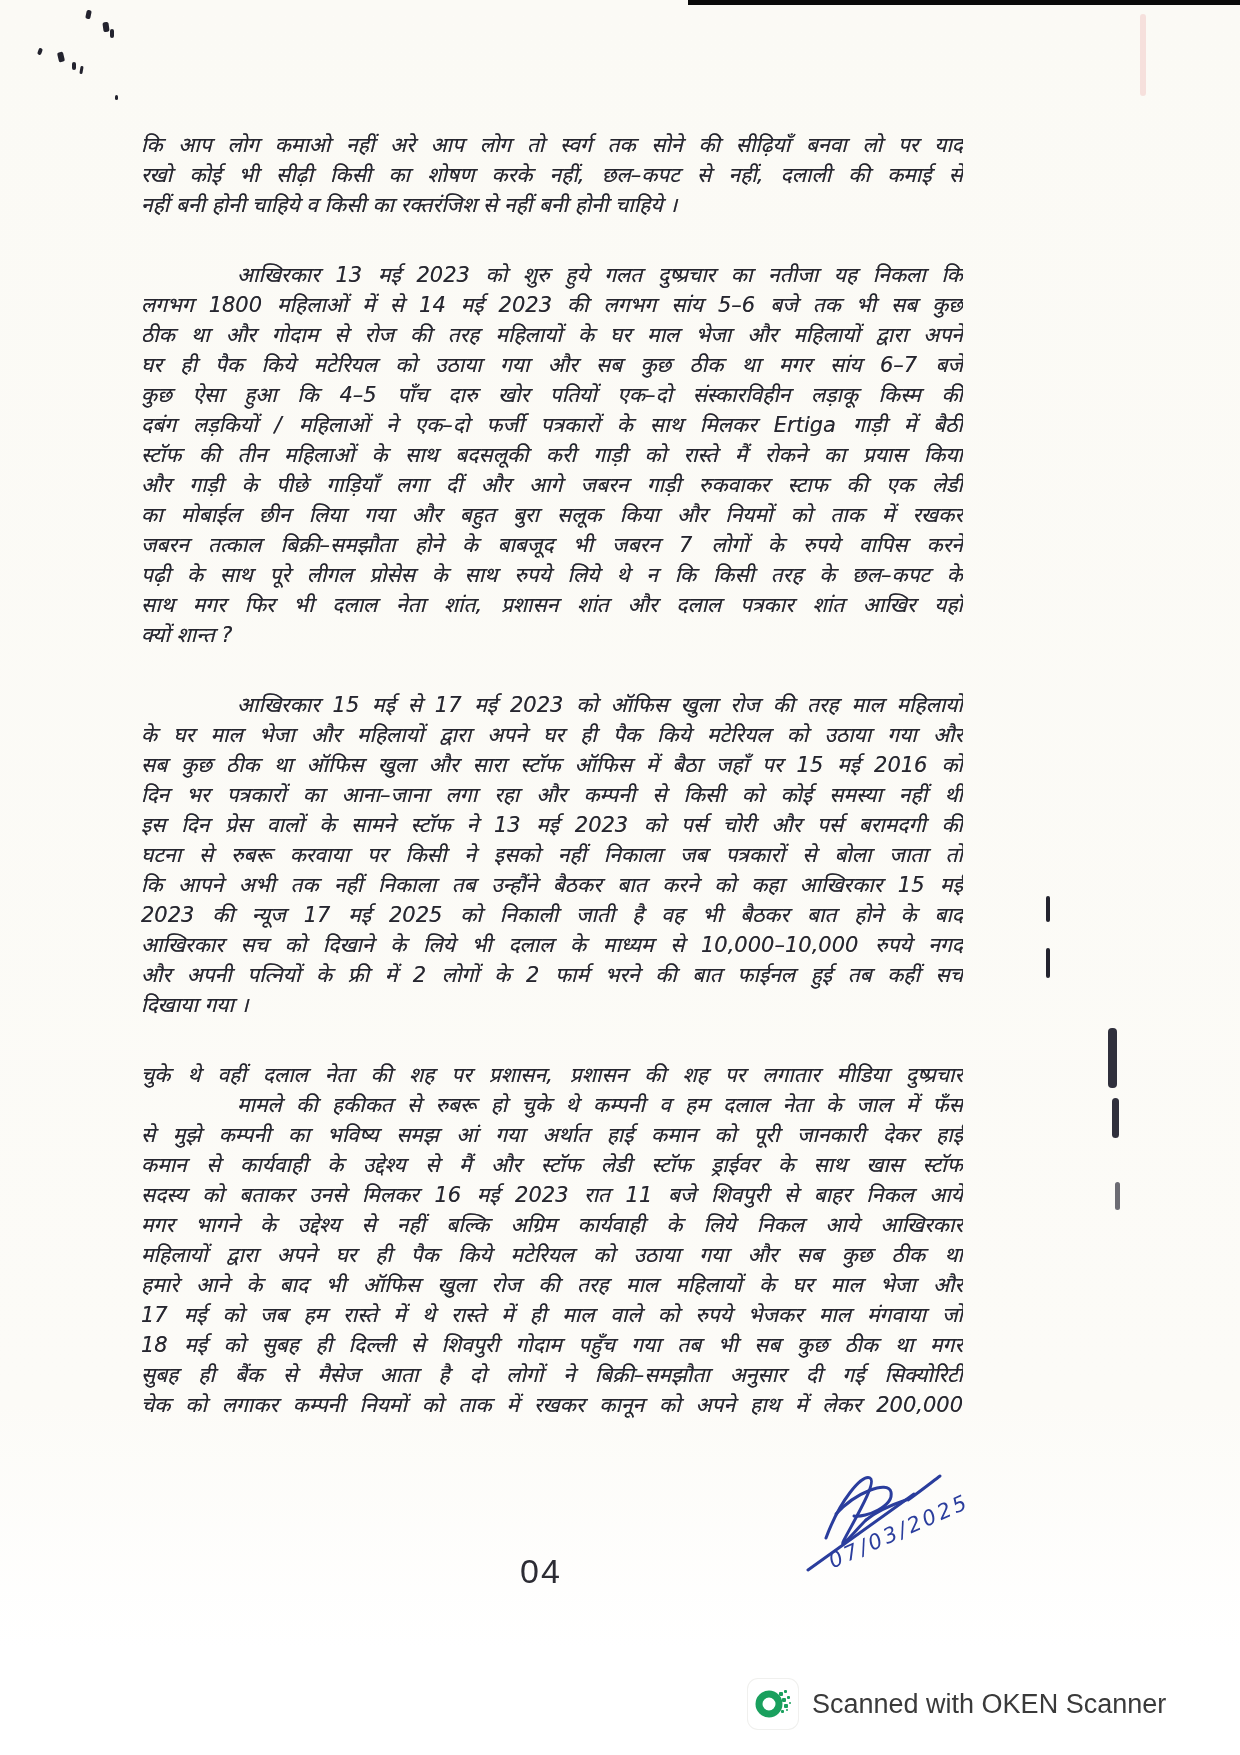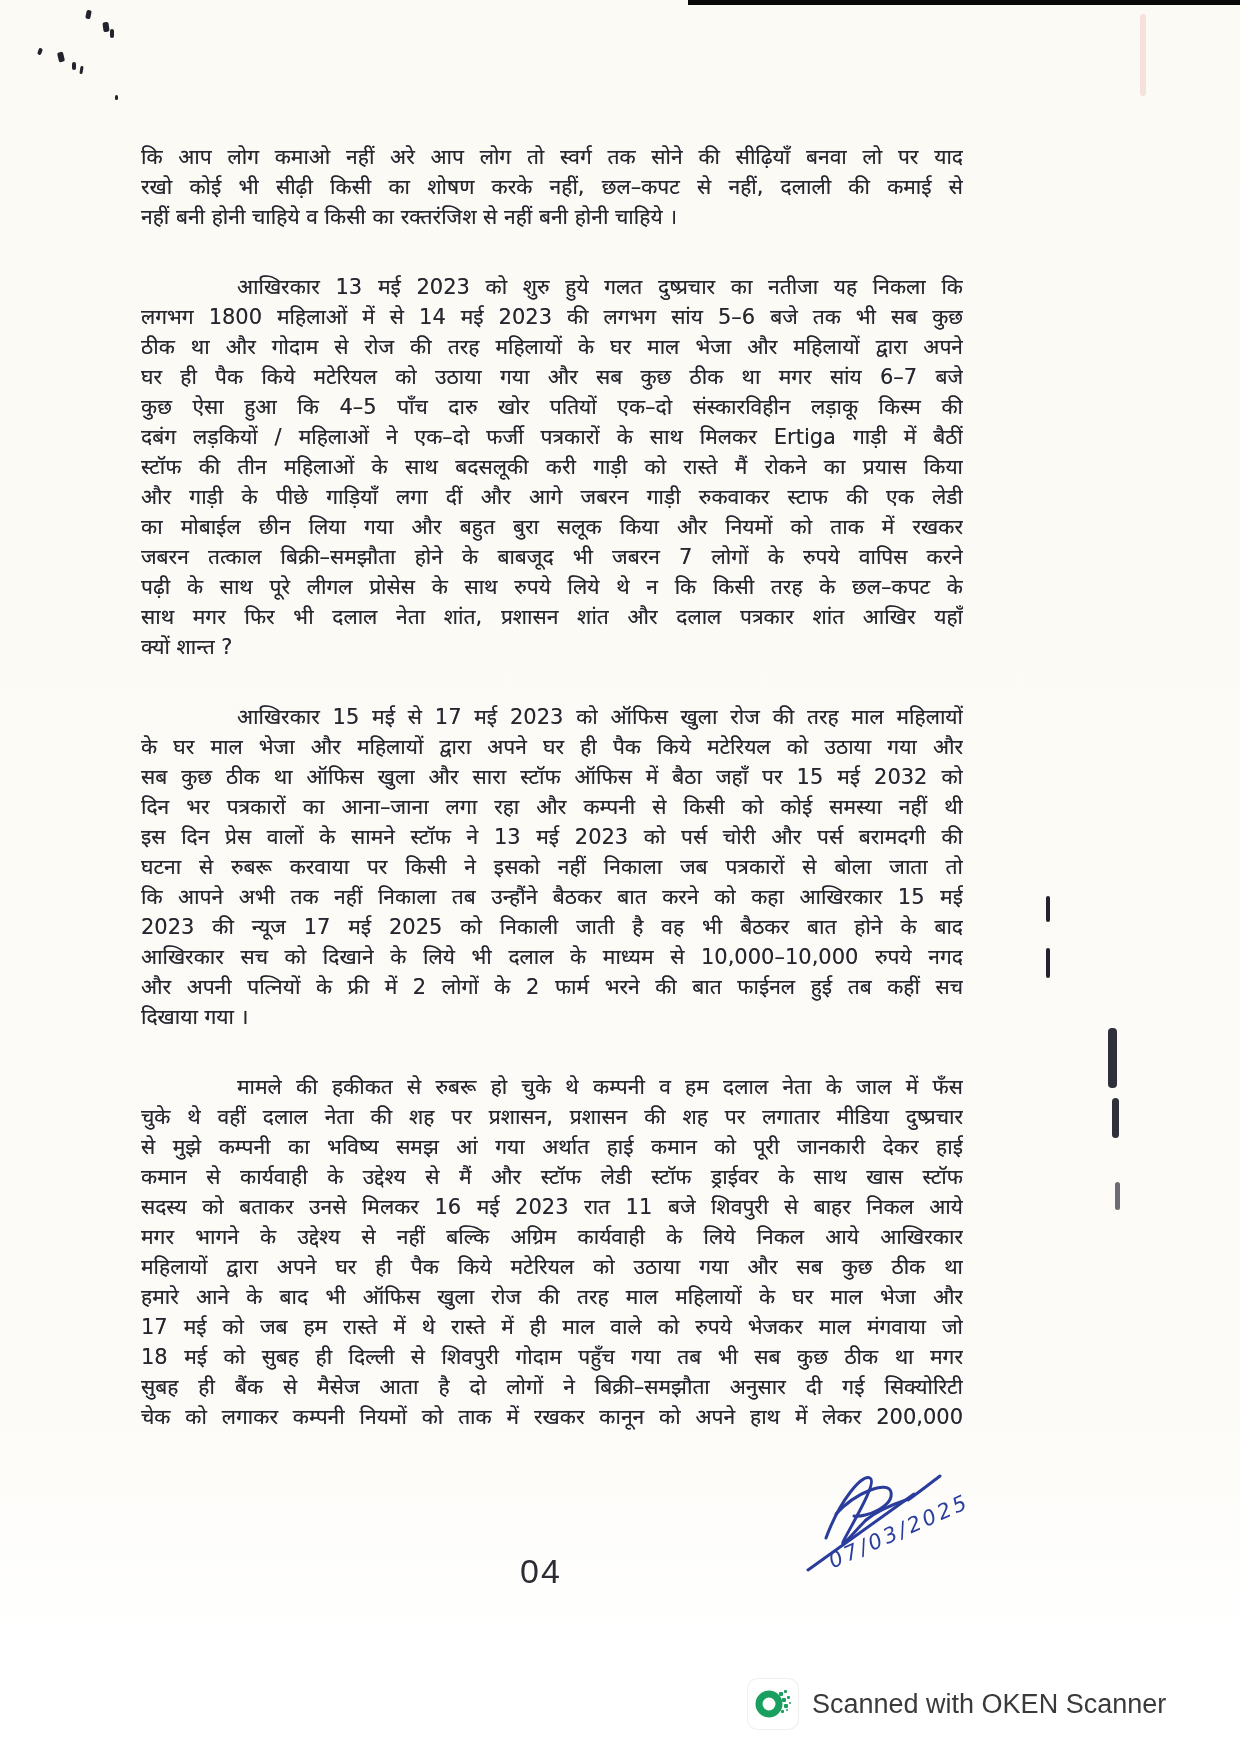--- a/index.html
+++ b/index.html
@@ -15,21 +15,21 @@
   .pink-smudge{position:absolute;left:1140px;top:14px;width:6px;height:82px;background:rgba(226,130,130,0.22);border-radius:3px;}
   
   .mark{position:absolute;background:#23232e;border-radius:2px;}
   .smudge{position:absolute;background:#30303c;border-radius:4px;filter:blur(0.4px);}
   
   .text-block{
     position:absolute;left:141px;top:126px;width:822px;
     color:#26262f;font-size:21px;font-weight:500;
     text-shadow:0 0 0.6px rgba(38,38,47,0.55);
   }
-  .para{margin:16px 0 40px 0;}
+  .para{margin:4px 0 40px 0;font-style:italic;}
   .tline{
     line-height:30px;height:30px;overflow:hidden;
     text-align:justify;text-align-last:justify;
     white-space:normal;
   }
   .tline.end{text-align-last:left;}
   .tline.indent{padding-left:96px;}
   .page-number{
     position:absolute;left:520px;top:1552px;width:120px;
     font-size:34px;color:#2c2c34;letter-spacing:2px;text-align:left;
@@ -97,33 +97,33 @@
         <div class="tline">और गाड़ी के पीछे गाड़ियाँ लगा दीं और आगे जबरन गाड़ी रुकवाकर स्टाफ की एक लेडी</div>
         <div class="tline">का मोबाईल छीन लिया गया और बहुत बुरा सलूक किया और नियमों को ताक में रखकर</div>
         <div class="tline">जबरन तत्काल बिक्री–समझौता होने के बाबजूद भी जबरन 7 लोगों के रुपये वापिस करने</div>
         <div class="tline">पढ़ी के साथ पूरे लीगल प्रोसेस के साथ रुपये लिये थे न कि किसी तरह के छल–कपट के</div>
         <div class="tline">साथ मगर फिर भी दलाल नेता शांत, प्रशासन शांत और दलाल पत्रकार शांत आखिर यहाँ</div>
         <div class="tline end">क्यों शान्त ?</div>
       </div>
       <div class="para">
         <div class="tline indent">आखिरकार 15 मई से 17 मई 2023 को ऑफिस खुला रोज की तरह माल महिलायों</div>
         <div class="tline">के घर माल भेजा और महिलायों द्वारा अपने घर ही पैक किये मटेरियल को उठाया गया और</div>
-        <div class="tline">सब कुछ ठीक था ऑफिस खुला और सारा स्टॉफ ऑफिस में बैठा जहाँ पर 15 मई 2032 को</div>
+        <div class="tline">सब कुछ ठीक था ऑफिस खुला और सारा स्टॉफ ऑफिस में बैठा जहाँ पर 15 मई 2016 को</div>
         <div class="tline">दिन भर पत्रकारों का आना–जाना लगा रहा और कम्पनी से किसी को कोई समस्या नहीं थी</div>
         <div class="tline">इस दिन प्रेस वालों के सामने स्टॉफ ने 13 मई 2023 को पर्स चोरी और पर्स बरामदगी की</div>
         <div class="tline">घटना से रुबरू करवाया पर किसी ने इसको नहीं निकाला जब पत्रकारों से बोला जाता तो</div>
         <div class="tline">कि आपने अभी तक नहीं निकाला तब उन्हौंने बैठकर बात करने को कहा आखिरकार 15 मई</div>
         <div class="tline">2023 की न्यूज 17 मई 2025 को निकाली जाती है वह भी बैठकर बात होने के बाद</div>
         <div class="tline">आखिरकार सच को दिखाने के लिये भी दलाल के माध्यम से 10,000–10,000 रुपये नगद</div>
         <div class="tline">और अपनी पत्नियों के फ्री में 2 लोगों के 2 फार्म भरने की बात फाईनल हुई तब कहीं सच</div>
         <div class="tline end">दिखाया गया  ।</div>
       </div>
       <div class="para">
+        <div class="tline">चुके थे वहीं दलाल नेता की शह पर प्रशासन, प्रशासन की शह पर लगातार मीडिया दुष्प्रचार</div>
         <div class="tline indent">मामले की हकीकत से रुबरू हो चुके थे कम्पनी व हम दलाल नेता के जाल में फँस</div>
-        <div class="tline">चुके थे वहीं दलाल नेता की शह पर प्रशासन, प्रशासन की शह पर लगातार मीडिया दुष्प्रचार</div>
         <div class="tline">से मुझे कम्पनी का भविष्य समझ आं गया अर्थात हाई कमान को पूरी जानकारी देकर हाई</div>
         <div class="tline">कमान से कार्यवाही के उद्देश्य से मैं और स्टॉफ लेडी स्टॉफ ड्राईवर के साथ खास स्टॉफ</div>
         <div class="tline">सदस्य को बताकर उनसे मिलकर 16 मई 2023 रात 11 बजे शिवपुरी से बाहर निकल आये</div>
         <div class="tline">मगर भागने के उद्देश्य से नहीं बल्कि अग्रिम कार्यवाही के लिये निकल आये आखिरकार</div>
         <div class="tline">महिलायों द्वारा अपने घर ही पैक किये मटेरियल को उठाया गया और सब कुछ ठीक था</div>
         <div class="tline">हमारे आने के बाद भी ऑफिस खुला रोज की तरह माल महिलायों के घर माल भेजा और</div>
         <div class="tline">17 मई को जब हम रास्ते में थे रास्ते में ही माल वाले को रुपये भेजकर माल मंगवाया जो</div>
         <div class="tline">18 मई को सुबह ही दिल्ली से शिवपुरी गोदाम पहुँच गया तब भी सब कुछ ठीक था मगर</div>
         <div class="tline">सुबह ही बैंक से मैसेज आता है दो लोगों ने बिक्री–समझौता अनुसार दी गई सिक्योरिटी</div>
         <div class="tline">चेक को लगाकर कम्पनी नियमों को ताक में रखकर कानून को अपने हाथ में लेकर 200,000</div>

